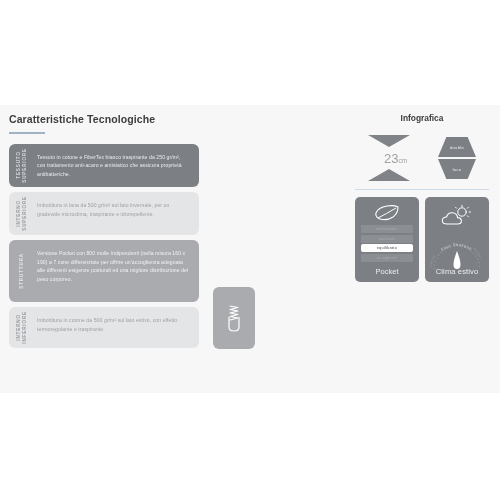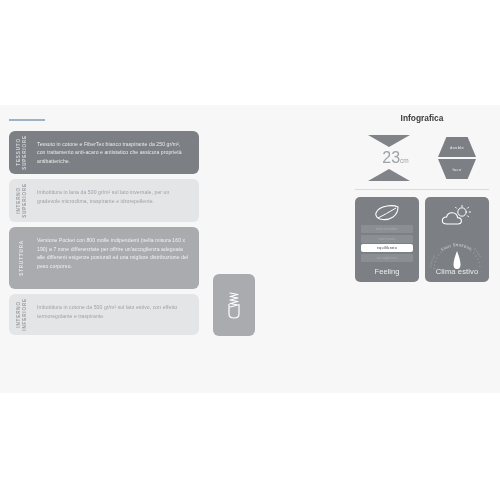--- a/index.html
+++ b/index.html
@@ -152,21 +152,21 @@
 
   .tri {
     width: 0; height: 0;
     border-left: 21px solid transparent;
     border-right: 21px solid transparent;
   }
   .tri-down { border-top: 12px solid #808387; }
   .tri-up   { border-bottom: 12px solid #808387; }
 
   #height-value {
-    font-size: 16px;
+    font-size: 13px;
     color: #9fa2a6;
     line-height: 13px;
     margin-left: 13px;
   }
   #height-unit {
     font-size: 6.5px;
     color: #9fa2a6;
   }
 
   
@@ -271,20 +271,21 @@
 </style>
 </head>
 <body>
 
 <div id="stage">
 
   <div id="content-band"></div>
 
   <div id="left-col" style="top:113px;">
 
+    <div class="section-title">Caratteristiche Tecnologiche</div>
     <div id="title-underline"></div>
 
     <div id="layer-stack">
 
       <div class="layer-card dark">
         <div class="layer-tag">
           <span>TESSUTO
 SUPERIORE</span>
         </div>
         <div class="layer-body">Tessuto in cotone e FiberTex bianco traspirante da 250 gr/m², con trattamento anti-acaro e antistatico che assicura proprietà antibatteriche.</div>
@@ -370,21 +371,21 @@
             <span>sostenuto</span>
           </div>
           <div class="scale-row active">
             <span>equilibrato</span>
           </div>
           <div class="scale-row">
             <span>accogliente</span>
           </div>
         </div>
 
-        <div class="info-card-label">Feeling</div>
+        <div class="info-card-label">Pocket</div>
       </div>
 
       <div class="info-card">
         <span>
           <svg width="34" height="22" viewBox="0 0 34 22">
             <g fill="none" stroke="#ffffff" stroke-width="1" stroke-linecap="round">
               <circle cx="22" cy="7" r="4.2"></circle>
               <line x1="22" y1="0.3" x2="22" y2="1.6"></line>
               <line x1="28.5" y1="2.2" x2="27.5" y2="3.2"></line>
               <line x1="30.5" y1="7" x2="29.2" y2="7"></line>

